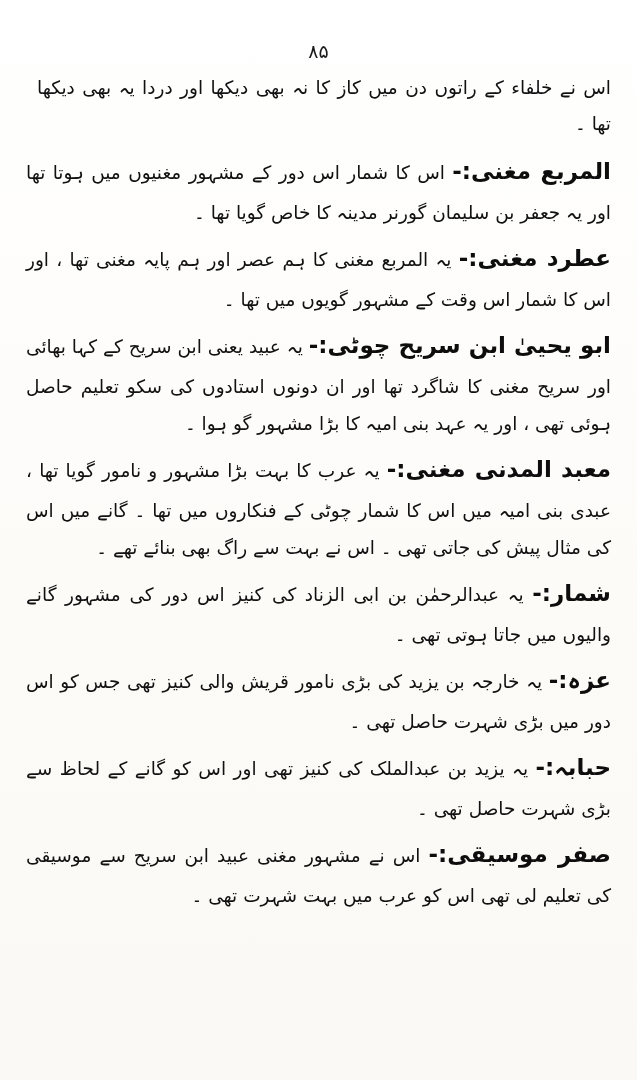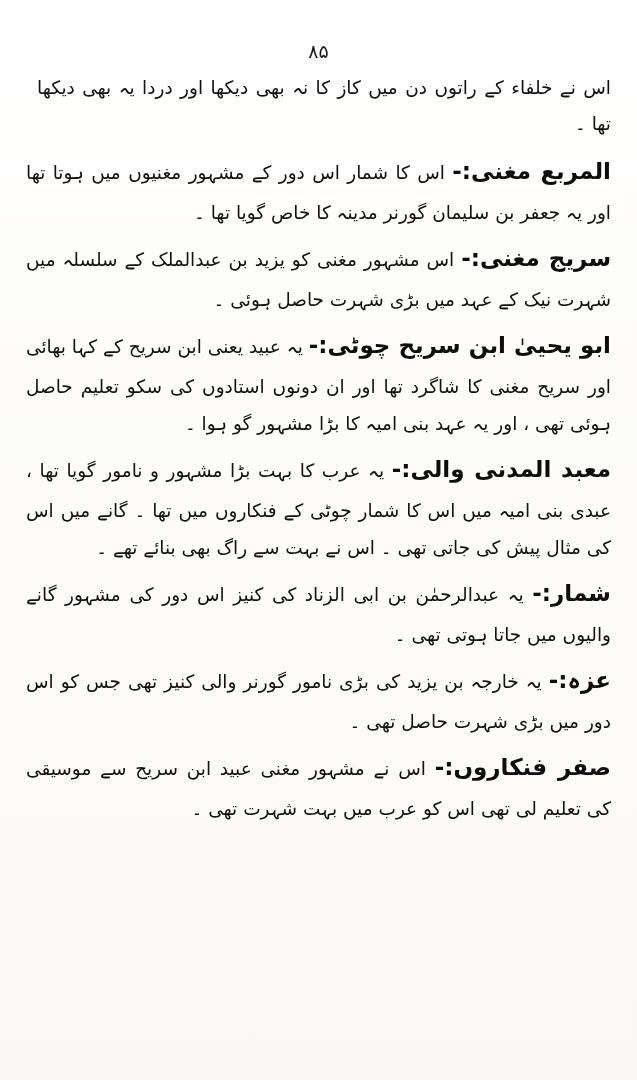--- a/index.html
+++ b/index.html
@@ -86,48 +86,52 @@
 
   <div class="body-text">
 
     <p class="para first">اس نے خلفاء کے راتوں دن میں کاز کا نہ بھی دیکھا اور دردا یہ بھی دیکھا تھا ۔</p>
 
     <p class="entry">
       <span class="term">المربع مغنی</span><span class="term colon">:-</span>
       <span class="desc">اس کا شمار اس دور کے مشہور مغنیوں میں ہوتا تھا اور یہ جعفر بن سلیمان گورنر مدینہ کا خاص گویا تھا ۔</span>
     </p>
 
+    <p class="entry">
+      <span class="term">عطرد مغنی</span><span class="term colon">:-</span>
+      <span class="desc">یہ المربع مغنی کا ہم عصر اور ہم پایہ مغنی تھا ، اور اس کا شمار اس وقت کے مشہور گویوں میں تھا ۔</span>
+    </p>
 
-    <p class="entry">
-      <span class="term">سریج مغنی</span><span class="term colon">:-</span>
-      <span class="desc">اس مشہور مغنی کو یزید بن عبدالملک کے سلسلہ میں شہرت نیک کے عہد میں بڑی شہرت حاصل ہوئی ۔</span>
-    </p>
 
     <p class="entry">
       <span class="term">ابو یحییٰ ابن سریح چوٹی</span><span class="term colon">:-</span>
       <span class="desc">یہ عبید یعنی ابن سریح کے کہا بھائی اور سریح مغنی کا شاگرد تھا اور ان دونوں استادوں کی سکو تعلیم حاصل ہوئی تھی ، اور یہ عہد بنی امیہ کا بڑا مشہور گو ہوا ۔</span>
     </p>
 
     <p class="entry">
-      <span class="term">معبد المدنی والی</span><span class="term colon">:-</span>
+      <span class="term">معبد المدنی مغنی</span><span class="term colon">:-</span>
       <span class="desc">یہ عرب کا بہت بڑا مشہور و نامور گویا تھا ، عبدی بنی امیہ میں اس کا شمار چوٹی کے فنکاروں میں تھا ۔ گانے میں اس کی مثال پیش کی جاتی تھی ۔ اس نے بہت سے راگ بھی بنائے تھے ۔</span>
     </p>
 
 
     <p class="entry">
       <span class="term">شمار</span><span class="term colon">:-</span>
       <span class="desc">یہ عبدالرحمٰن بن ابی الزناد کی کنیز اس دور کی مشہور گانے والیوں میں جاتا ہوتی تھی ۔</span>
     </p>
 
     <p class="entry">
       <span class="term">عزہ</span><span class="term colon">:-</span>
-      <span class="desc">یہ خارجہ بن یزید کی بڑی نامور گورنر والی کنیز تھی جس کو اس دور میں بڑی شہرت حاصل تھی ۔</span>
+      <span class="desc">یہ خارجہ بن یزید کی بڑی نامور قریش والی کنیز تھی جس کو اس دور میں بڑی شہرت حاصل تھی ۔</span>
     </p>
 
+    <p class="entry">
+      <span class="term">حبابہ</span><span class="term colon">:-</span>
+      <span class="desc">یہ یزید بن عبدالملک کی کنیز تھی اور اس کو گانے کے لحاظ سے بڑی شہرت حاصل تھی ۔</span>
+    </p>
 
     <p class="entry">
-      <span class="term">صفر فنکاروں</span><span class="term colon">:-</span>
+      <span class="term">صفر موسیقی</span><span class="term colon">:-</span>
       <span class="desc">اس نے مشہور مغنی عبید ابن سریح سے موسیقی کی تعلیم لی تھی اس کو عرب میں بہت شہرت تھی ۔</span>
     </p>
 
   </div>
 
 </div>
 
 </body></html>

